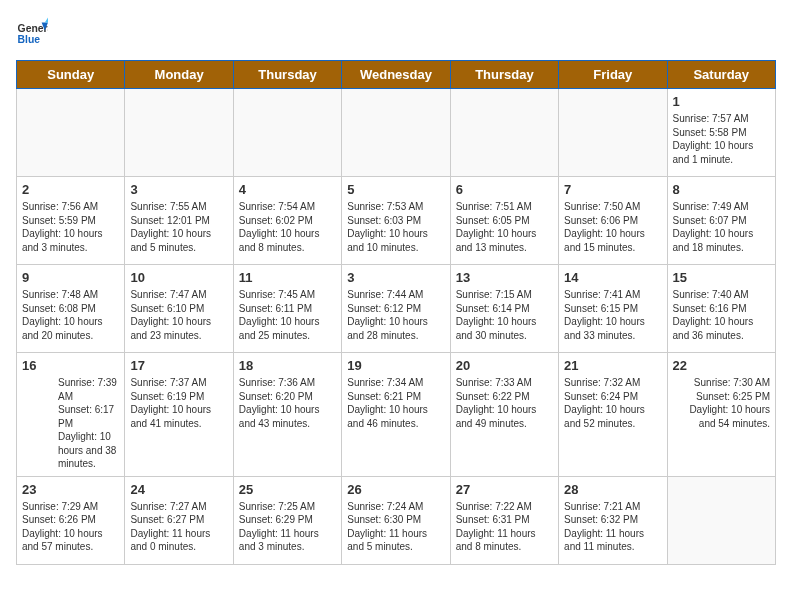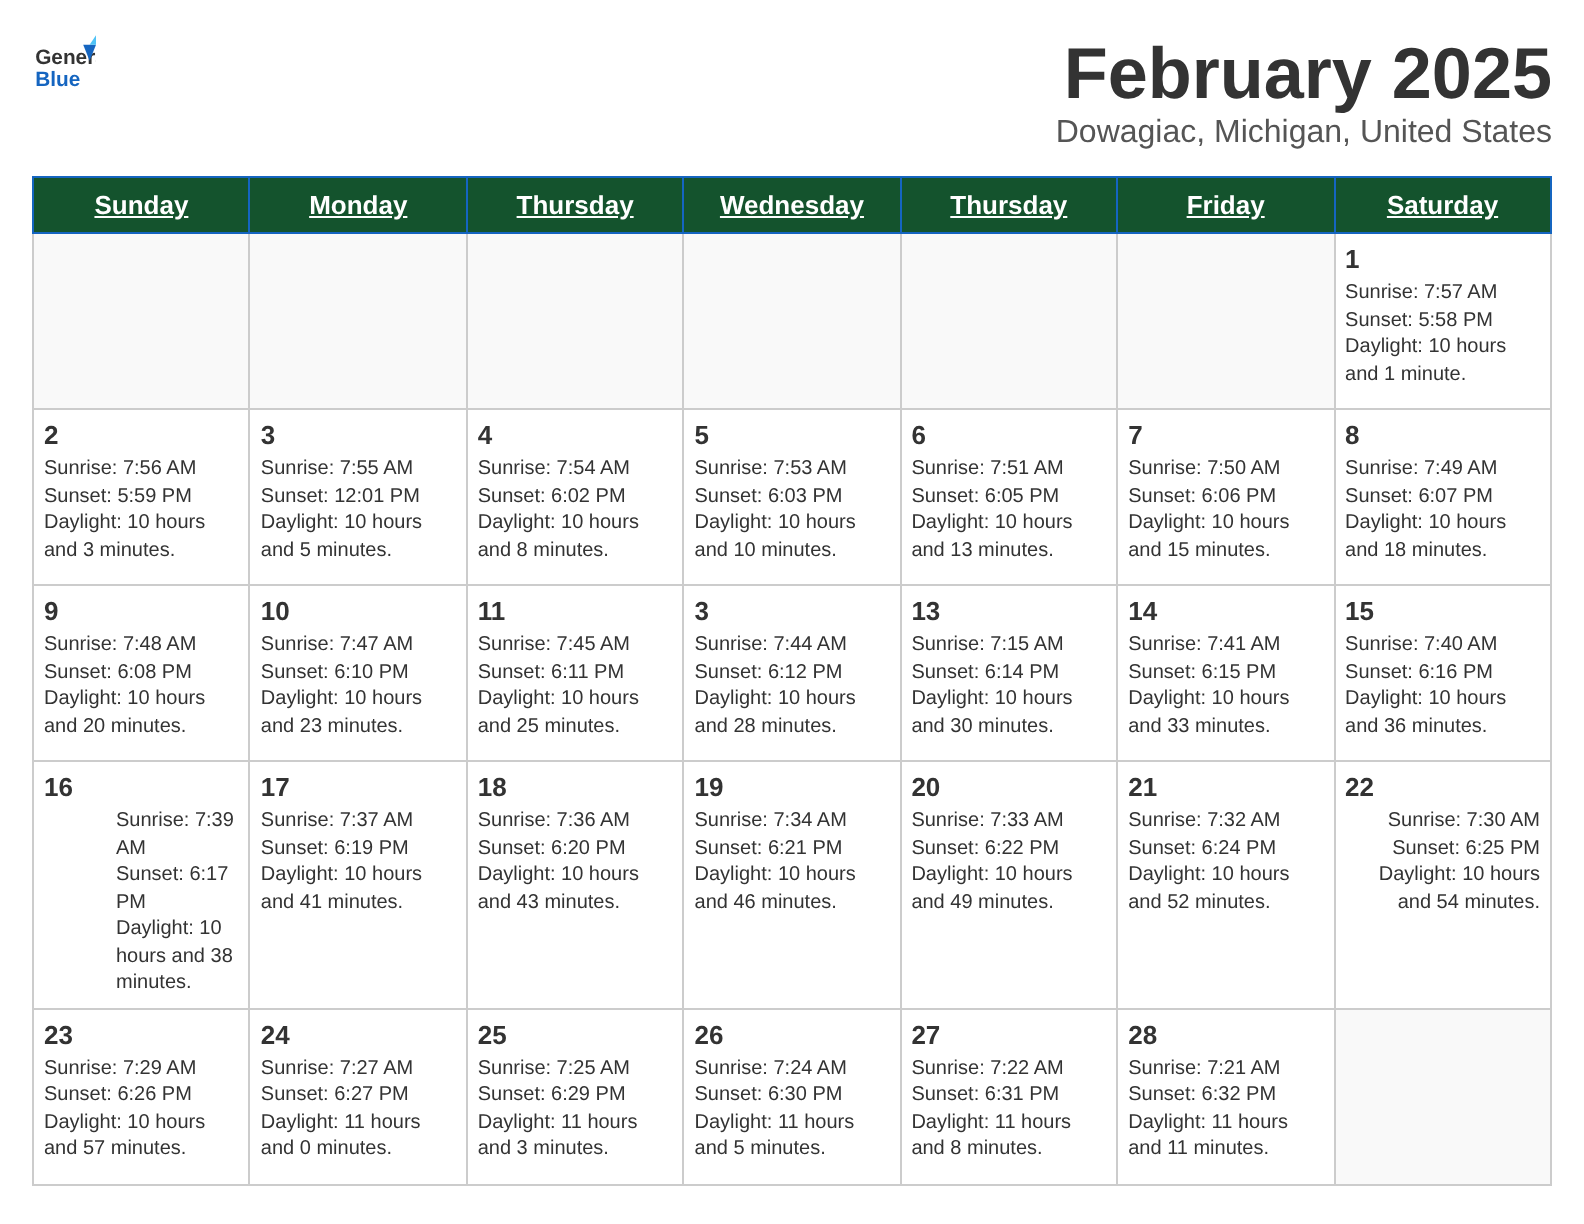--- a/index.html
+++ b/index.html
@@ -34,27 +34,26 @@
     .location {
       font-size: 16px;
       color: #555;
     }
     table {
       width: 100%;
       border-collapse: collapse;
       table-layout: fixed;
     }
     th {
-      background-color: #14532d;
+      background-color: #a16207;
       color: #fff;
       font-size: 13px;
       font-weight: bold;
       padding: 6px 6px;
       border: 1px solid #1565c0;
-      text-decoration: underline;
     }
     td {
       border: 1px solid #ccc;
       vertical-align: top;
       padding: 5px 5px;
       font-size: 10.5px;
       color: #333;
       height: 88px;
       width: calc(100% / 7);
     }
@@ -77,24 +76,20 @@
 <body>
 
 <div class="header">
   <div class="logo">
     <svg class="logo-icon" viewBox="0 0 40 40">
       <text x="2" y="20" font-size="13" font-weight="bold" fill="#333">General</text>
       <text x="2" y="34" font-size="13" font-weight="bold" fill="#1565c0">Blue</text>
       <polygon points="32,8 40,8 36,18" fill="#1565c0"></polygon>
       <polygon points="36,8 40,2 40,8" fill="#4fc3f7"></polygon>
     </svg>
-  </div>
-  <div class="title-block">
-    <div class="month-title">February 2025</div>
-    <div class="location">Dowagiac, Michigan, United States</div>
   </div>
 </div>
 
 <table>
   <thead>
     <tr>
       <th>Sunday</th>
       <th>Monday</th>
       <th>Thursday</th>
       <th>Wednesday</th>

